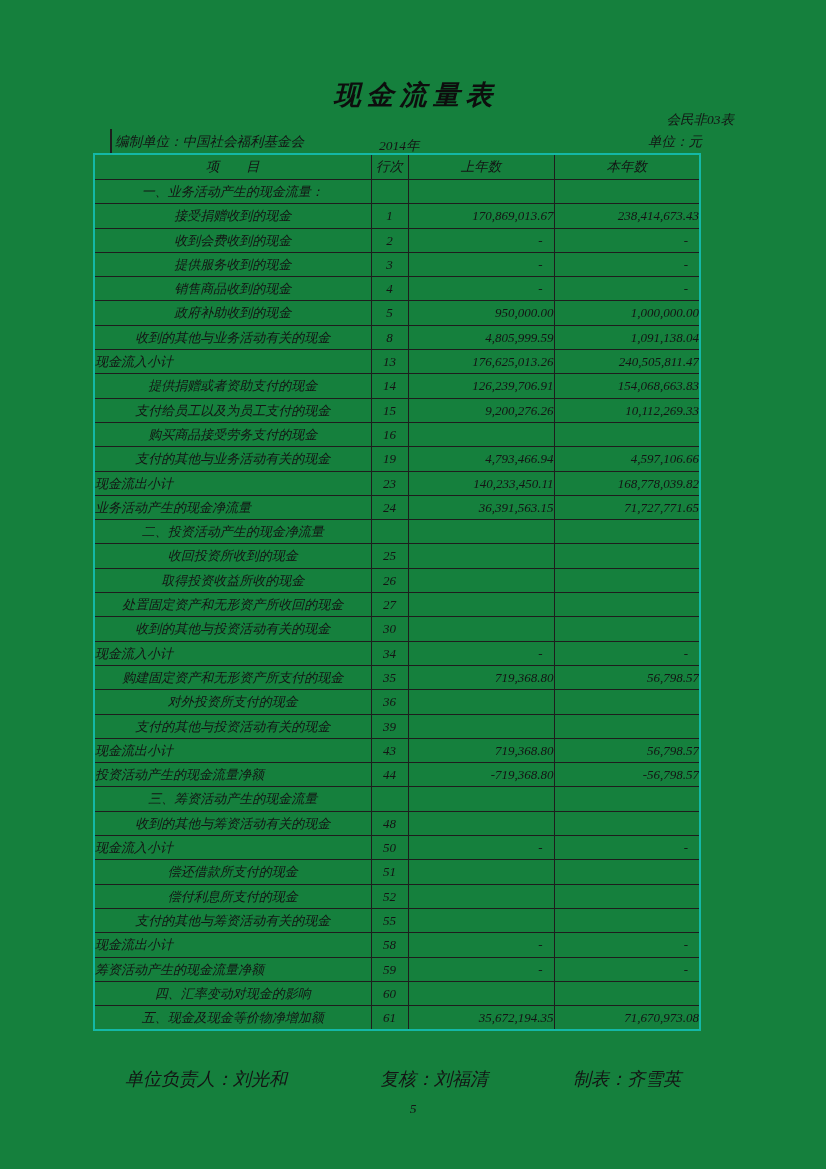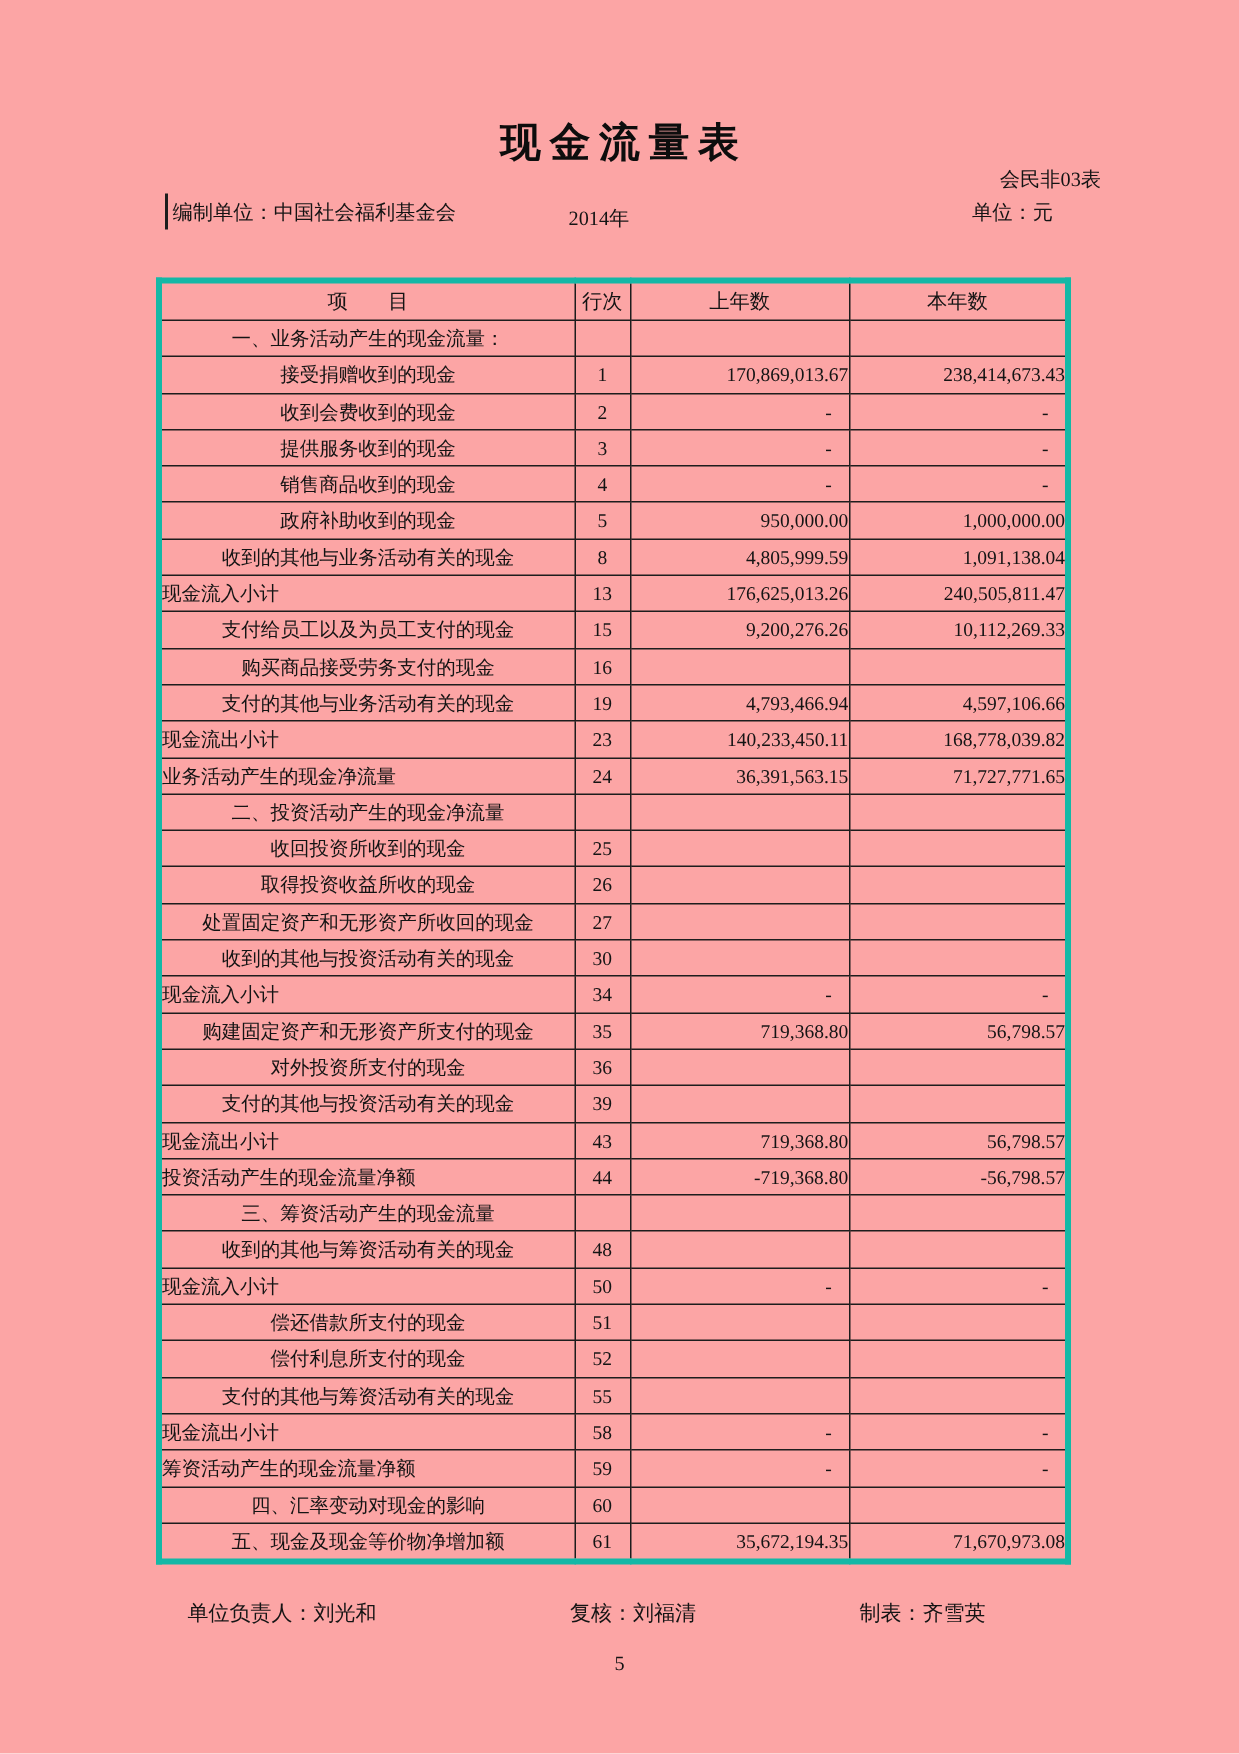--- a/index.html
+++ b/index.html
@@ -1,59 +1,59 @@
 <!DOCTYPE html>
 <html><head>
 <meta charset="utf-8">
 <style>
   html,body { margin:0; padding:0; background:#ffffff; }
   .page {
-    position:relative; width:826px; height:1169px; background:#fca5a5;
+    position:relative; width:826px; height:1169px; background:#15803d;
     font-family:"Liberation Serif","DejaVu Serif",serif; color:#141414;
     overflow:hidden;
+    font-style:italic;
   }
   .title {
     position:absolute; left:110px; top:77px; width:606px;
     text-align:center; font-size:27px; font-weight:bold;
     letter-spacing:6px; text-indent:6px; white-space:nowrap; color:#0d0d0d;
   }
   .form-code {
     position:absolute; right:92px; top:111px; font-size:13.5px; white-space:nowrap;
   }
   .meta-row {
     position:absolute; left:110px; top:129px; width:604px; height:24px;
     border-left:2px solid #1d1d1d; font-size:13.5px;
   }
   .meta-row .prepared { position:absolute; left:3px; top:4px; white-space:nowrap; }
   .meta-row .period   { position:absolute; left:267px; top:8px; white-space:nowrap;text-align:right; }
   .meta-row .unit     { position:absolute; right:14px; top:4px; white-space:nowrap; }
 
   table.cashflow {
-    position:absolute; left:104px; top:153px; width:606px;
+    position:absolute; left:93px; top:153px; width:606px;
     border-collapse:collapse; table-layout:fixed;
-    border:4px solid #14b8a6;
-    margin-top:32px;
+    border:2px solid #14b8a6;
   }
   table.cashflow th, table.cashflow td {
     border:1px solid #1d1d1d; padding:0; overflow:hidden; white-space:nowrap;
   }
   table.cashflow th {
     height:24px; font-size:13.5px; font-weight:normal; text-align:center;
     vertical-align:middle;
   }
   table.cashflow td {
     height:23.3px; line-height:23.3px; font-size:13px; vertical-align:middle;
   }
   td.label { text-align:center; padding-left:3px; }
   td.label.subtotal { text-align:left; padding-left:0; padding-right:40px; }
   td.line { text-align:center; font-size:12.5px; }
   td.num { text-align:right; padding-right:4px; }
   td.num.dash { padding-right:11px; }
 
-  .footer { position:absolute; left:0; top:1067px; width:804px; height:18px; font-size:14px; }
+  .footer { position:absolute; left:0; top:1067px; width:804px; height:18px; font-size:18px; }
   .footer .responsible { position:absolute; left:125px; white-space:nowrap; }
   .footer .reviewer    { position:absolute; left:380px; white-space:nowrap; }
   .footer .preparer    { position:absolute; left:573px; white-space:nowrap; }
   .page-num {
     position:absolute; left:110px; top:1101px; width:606px;
     text-align:center; font-size:13.5px;
   }
 </style>
 </head>
 <body>
@@ -128,20 +128,26 @@
           <td class="num">4,805,999.59</td>
           <td class="num">1,091,138.04</td>
         </tr>
         <tr>
           <td class="label subtotal">现金流入小计</td>
           <td class="line">13</td>
           <td class="num">176,625,013.26</td>
           <td class="num">240,505,811.47</td>
         </tr>
         <tr>
+          <td class="label">提供捐赠或者资助支付的现金</td>
+          <td class="line">14</td>
+          <td class="num">126,239,706.91</td>
+          <td class="num">154,068,663.83</td>
+        </tr>
+        <tr>
           <td class="label">支付给员工以及为员工支付的现金</td>
           <td class="line">15</td>
           <td class="num">9,200,276.26</td>
           <td class="num">10,112,269.33</td>
         </tr>
         <tr>
           <td class="label">购买商品接受劳务支付的现金</td>
           <td class="line">16</td>
           <td class="num"></td>
           <td class="num"></td>

